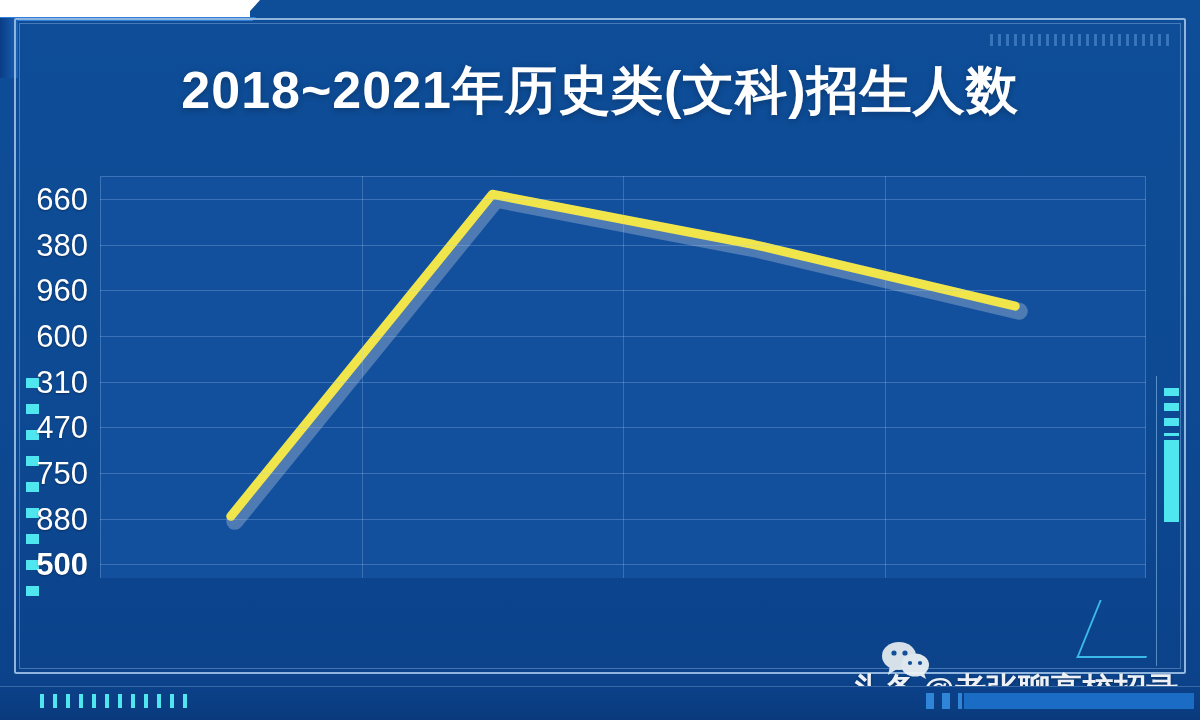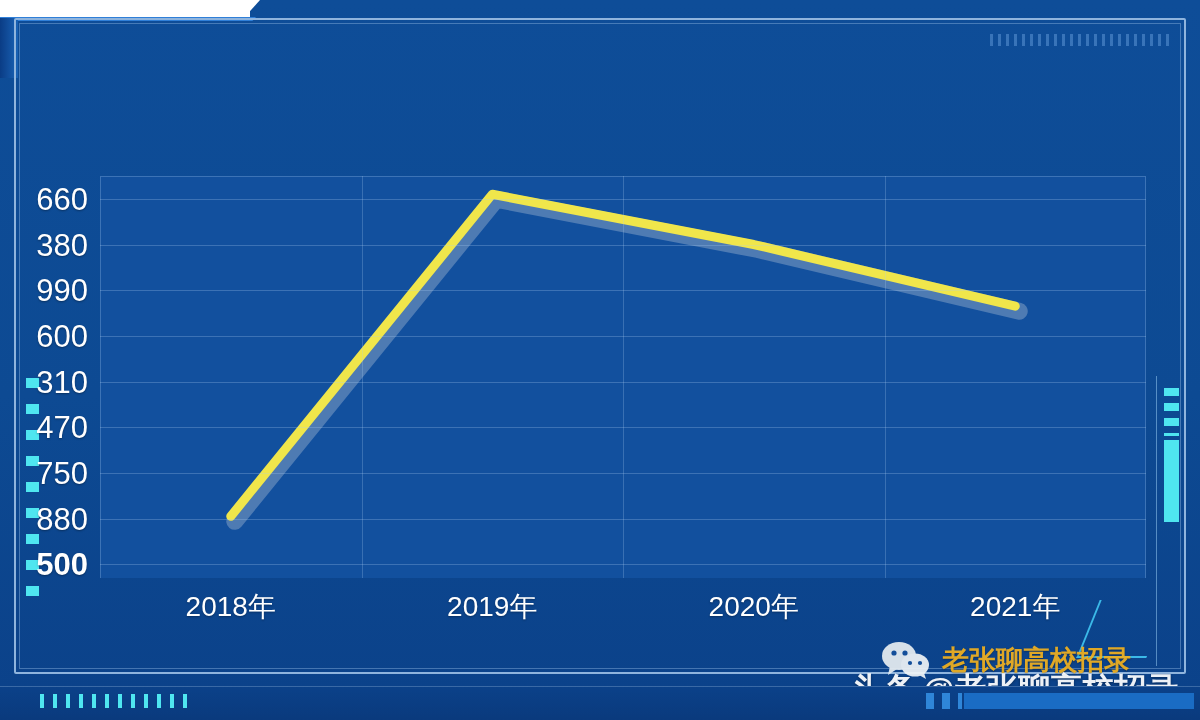--- a/index.html
+++ b/index.html
@@ -199,29 +199,30 @@
   <div id="frame-inner-border"></div>
   <div id="frame-inner-border2"></div>
 
   <div id="deco-barcode-top"></div>
   <div id="deco-cyan-dashes-left"></div>
   <div id="deco-right-hairline"></div>
   <div id="deco-cyan-bar-ticks"></div>
   <div id="deco-cyan-bar-right"></div>
   <div id="deco-right-elbow"></div>
 
+  <h1 id="chart-title">2018~2021年历史类(文科)招生人数</h1>
 
   <div id="y-axis-labels">
       <div class="y-tick-label" style="top: 388.295px; font-weight: bold;">500</div>
       <div class="y-tick-label" style="top: 342.614px;">880</div>
       <div class="y-tick-label" style="top: 296.932px;">750</div>
       <div class="y-tick-label" style="top: 251.25px;">470</div>
       <div class="y-tick-label" style="top: 205.568px;">310</div>
       <div class="y-tick-label" style="top: 159.886px;">600</div>
-      <div class="y-tick-label" style="top: 114.205px;">990</div>
+      <div class="y-tick-label" style="top: 114.205px;">960</div>
       <div class="y-tick-label" style="top: 68.5227px;">380</div>
       <div class="y-tick-label" style="top: 22.8409px;">660</div>
     </div>
 
   <div id="plot-wrap">
     <div id="plot-bg"></div>
     <svg id="series-svg" viewBox="0 0 1046 402" preserveAspectRatio="none">
         <polyline points="130.75,340.32954545454544 392.25,18.272727272727252 653.75,68.52272727272725 915.25,130.1931818181818" fill="none" stroke="#7f9ec4" stroke-width="17" stroke-linecap="round" stroke-linejoin="round" opacity="0.55" transform="translate(4,5)"></polyline>
         <polyline points="130.75,340.32954545454544 392.25,18.272727272727252 653.75,68.52272727272725 915.25,130.1931818181818" fill="none" stroke="#f0e64b" stroke-width="9" stroke-linecap="round" stroke-linejoin="round"></polyline>
       </svg>
@@ -232,41 +233,34 @@
       <div class="grid-h" style="top: 205.568px;"></div>
       <div class="grid-h" style="top: 159.886px;"></div>
       <div class="grid-h" style="top: 114.205px;"></div>
       <div class="grid-h" style="top: 68.5227px;"></div>
       <div class="grid-h" style="top: 22.8409px;"></div>
       <div class="grid-v" style="left: 261.5px;"></div>
       <div class="grid-v" style="left: 523px;"></div>
       <div class="grid-v" style="left: 784.5px;"></div>
     </div>
 
-  <div id="x-axis-labels">
-      <div class="x-tick-label" style="left: 130.75px;">2018年</div>
-      <div class="x-tick-label" style="left: 392.25px;">2019年</div>
-      <div class="x-tick-label" style="left: 653.75px;">2020年</div>
-      <div class="x-tick-label" style="left: 915.25px;">2021年</div>
-    </div>
 
   <div id="wm-wechat">
     <div id="wm-wechat-icon">
       <svg viewBox="0 0 52 40" width="52" height="40">
         <ellipse cx="19" cy="16" rx="17" ry="14" fill="#e8eef2"></ellipse>
         <polygon points="10,26 8,35 17,29" fill="#e8eef2"></polygon>
         <circle cx="14" cy="13" r="2.6" fill="#14509c"></circle>
         <circle cx="25" cy="13" r="2.6" fill="#14509c"></circle>
         <ellipse cx="35" cy="25" rx="14" ry="11.5" fill="#f0f4f7"></ellipse>
         <polygon points="44,33 46,39 39,35" fill="#f0f4f7"></polygon>
         <circle cx="30" cy="23" r="2.1" fill="#14509c"></circle>
         <circle cx="40" cy="23" r="2.1" fill="#14509c"></circle>
       </svg>
     </div>
-    <span id="wm-wechat-label">老张聊高校招录</span>
   </div>
 
   <div id="wm-toutiao">
     <span id="wm-toutiao-brand">头条</span>
     <span id="wm-toutiao-handle">@老张聊高校招录</span>
   </div>
 
   <div id="deco-bottom-bar"></div>
   <div id="deco-bottom-ticks"></div>
   <div id="deco-bottom-bar-right-ticks"></div>

